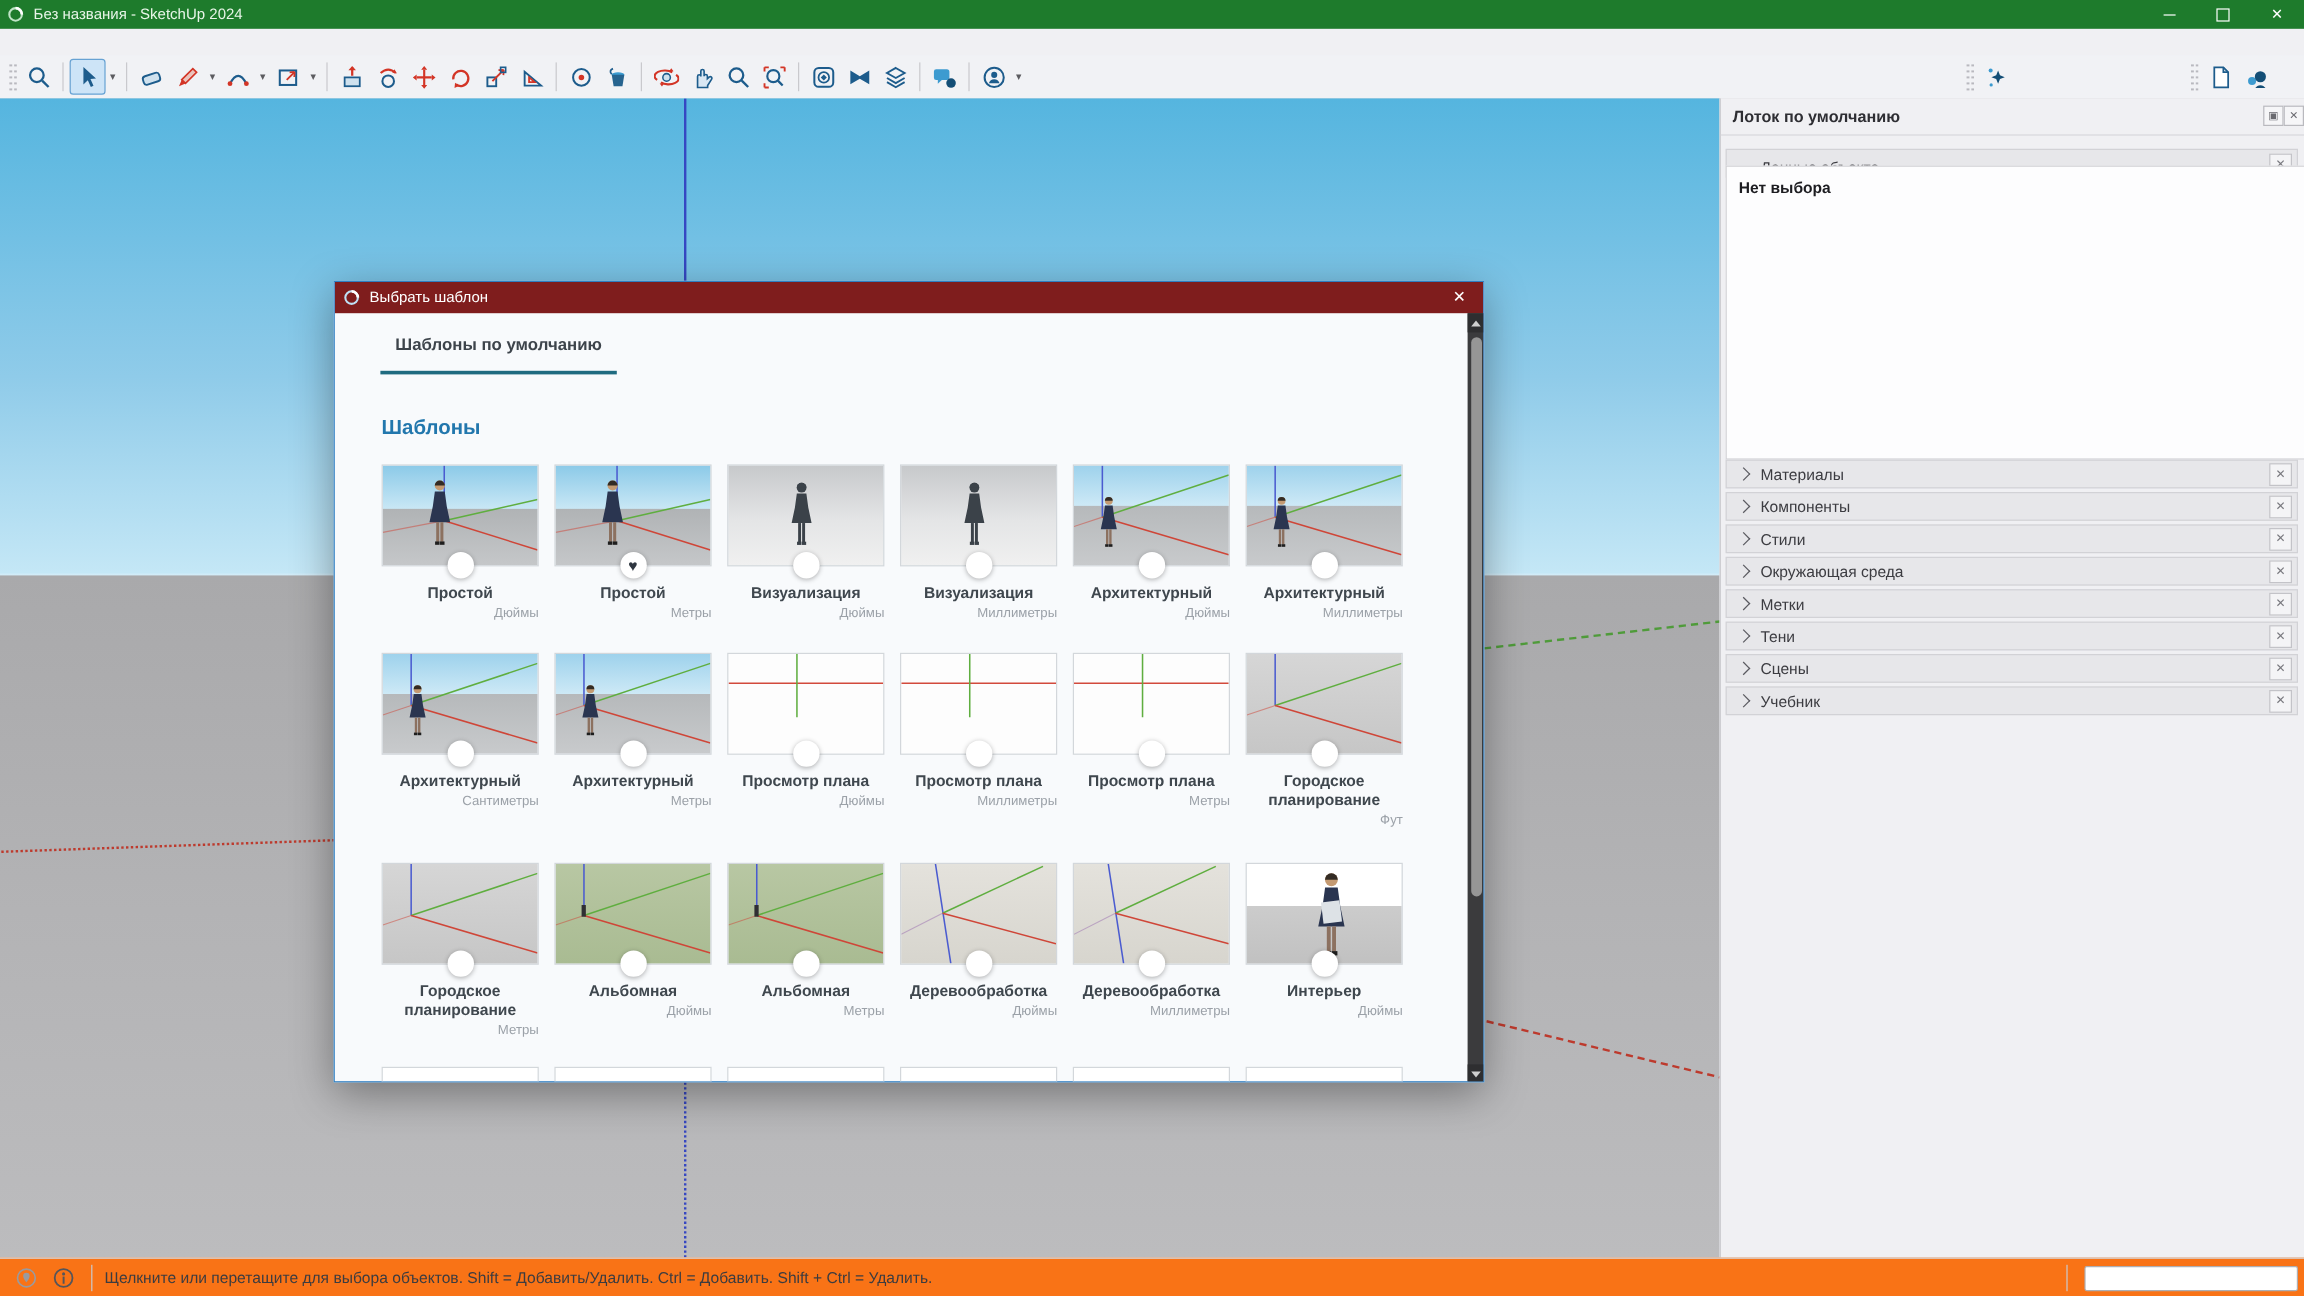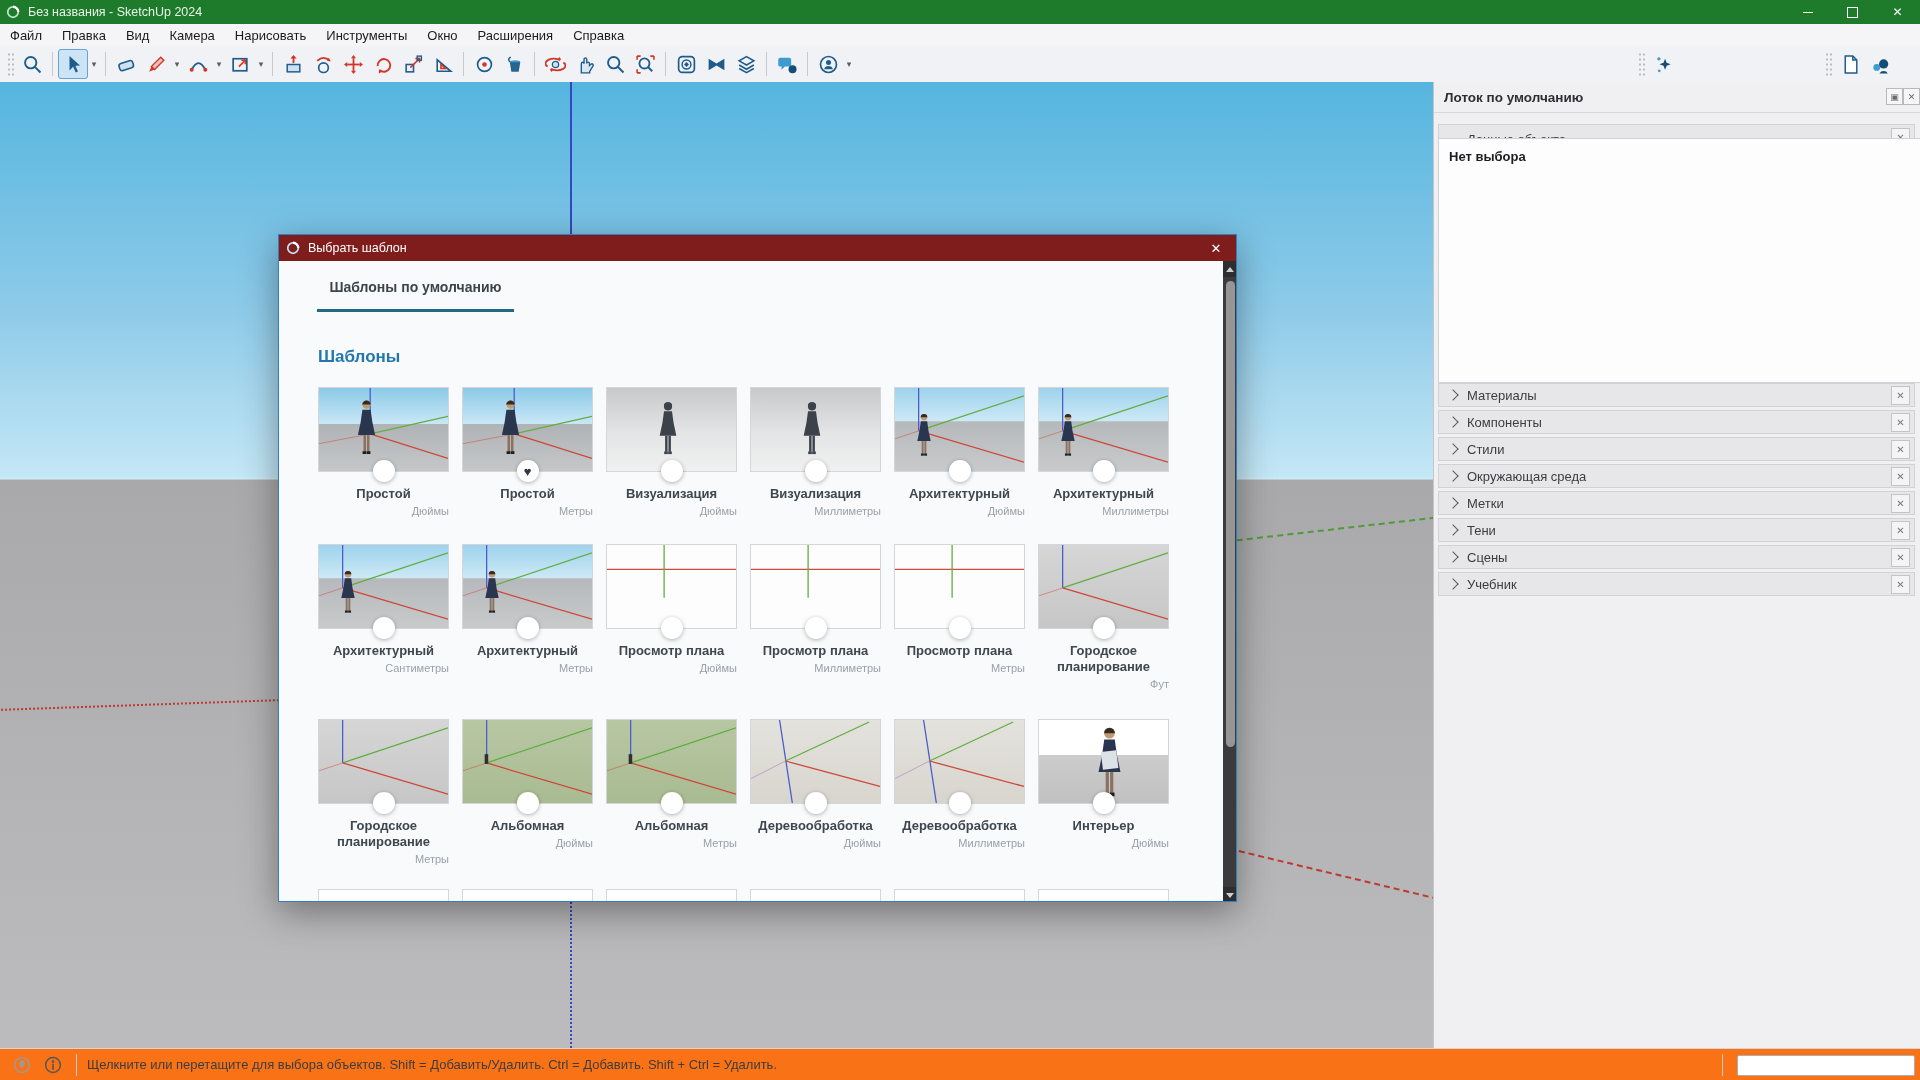--- a/index.html
+++ b/index.html
@@ -132,31 +132,20 @@
       <span class="win-btn">
           <span class="min-glyph"></span>
         </span>
       <span class="win-btn">
           <span class="max-glyph"></span>
         </span>
       <span class="win-btn">✕</span>
     </div>
   </div>
 
-  <div class="menubar" id="menubar">
-      <div class="menu-item">Файл</div>
-      <div class="menu-item">Правка</div>
-      <div class="menu-item">Вид</div>
-      <div class="menu-item">Камера</div>
-      <div class="menu-item">Нарисовать</div>
-      <div class="menu-item">Инструменты</div>
-      <div class="menu-item">Окно</div>
-      <div class="menu-item">Расширения</div>
-      <div class="menu-item">Справка</div>
-    </div>
 
   <div class="toolbar">
     <div class="tb-main" id="tb-main">
         <span class="grip"></span>
         <span class="tool">
           <svg viewBox="0 0 20 20">
             <circle cx="8.3" cy="8.3" r="5.4" fill="none" stroke="#1d5c8c" stroke-width="1.8"></circle>
             <line x1="12.5" y1="12.5" x2="17.6" y2="17.6" stroke="#1d5c8c" stroke-width="1.9"></line>
           </svg>
         </span>

